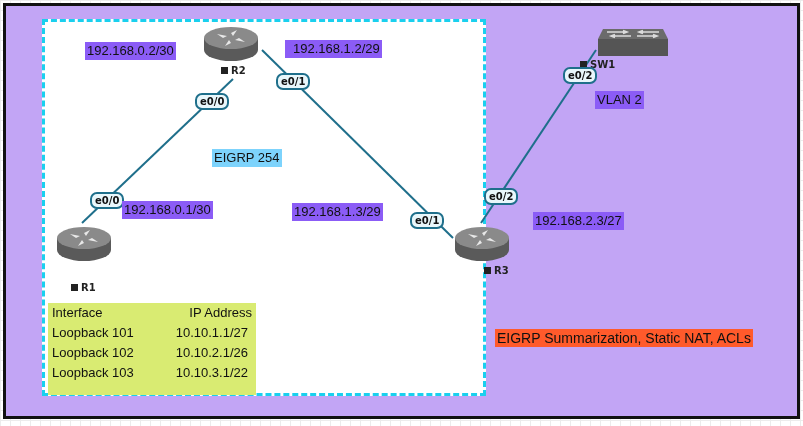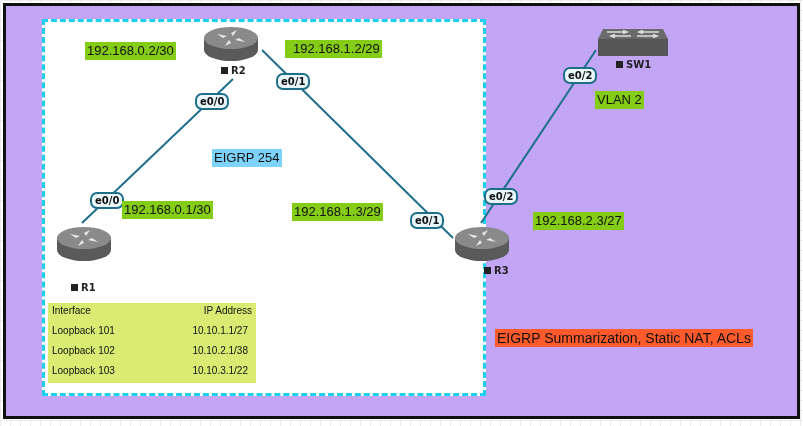--- a/index.html
+++ b/index.html
@@ -18,37 +18,37 @@
   }
   #zone {
     position: absolute; left: 42px; top: 19px; width: 438px; height: 371px;
     background: #ffffff; border: 3px dashed #1ad0ee; box-sizing: content-box;
   }
   svg#links { position: absolute; left: 0; top: 0; width: 803px; height: 426px; }
   .lbl {
     position: absolute; font-size: 13px; color: #111; padding: 1px 2px;
     white-space: nowrap; line-height: 16px;
   }
-  .ip { background: #84cc16; text-align: center; }
+  .ip { background: #8b5cf6; text-align: center; }
   .orange { background: #7dd3fc; }
   .red { background: #ff5a2b; }
   .iface {
     position: absolute; font-size: 10px; color: #111; background: #e9f7fb;
     border: 2px solid #1f6f8b; border-radius: 7px; padding: 0 3px; line-height: 13px;
     font-weight: bold; font-family: "DejaVu Sans", sans-serif;
   }
   .dev { position: absolute; }
   .devname {
     position: absolute; font-size: 10px; font-weight: bold; color: #222; white-space: nowrap;
     font-family: "DejaVu Sans", sans-serif;
   }
   .devname .sq { display: inline-block; width: 7px; height: 7px; background: #222; margin-right: 3px; vertical-align: 0px; }
   #lbtable {
-    position: absolute; left: 48px; top: 303px; width: 208px; height: 80px;
-    background: #d9eb72; font-size: 10px; color: #111;
+    position: absolute; left: 48px; top: 303px; width: 208px; height: 92px;
+    background: #d9eb72; font-size: 13px; color: #111;
   }
   #lbtable .row { position: absolute; left: 4px; right: 4px; height: 18px; }
   #lbtable .c1 { position: absolute; left: 0; }
   #lbtable .c2 { position: absolute; right: 0; }
 </style>
 </head>
 <body>
 
 <div id="frame"></div>
 <div id="zone"></div>
@@ -106,21 +106,21 @@
     <polygon points="6,0 66,0 71,10 1,10" fill="#6b6b6b"></polygon>
     <rect x="1" y="10" width="70" height="17" fill="#555"></rect>
     <g stroke="#dcdcdc" stroke-width="1.6" fill="none">
       <path d="M10 3 H30 M26 1.5 L30 3 L26 4.5"></path>
       <path d="M62 3 H42 M46 1.5 L42 3 L46 4.5"></path>
       <path d="M14 7 H34 M18 5.5 L14 7 L18 8.5"></path>
       <path d="M40 7 H60 M56 5.5 L60 7 L56 8.5"></path>
     </g>
   </svg>
 </div>
-<div class="devname" style="left:616px; top:59px;"><span class="sq"></span><span>SW1</span></div>
+<div class="devname" style="left:580px; top:59px;"><span class="sq"></span><span>SW1</span></div>
 
 <div class="iface" style="left:195px; top:93px;">e0/0</div>
 <div class="iface" style="left:276px; top:73px;">e0/1</div>
 <div class="iface" style="left:90px; top:192px;">e0/0</div>
 <div class="iface" style="left:410px; top:212px;">e0/1</div>
 <div class="iface" style="left:484px; top:188px;">e0/2</div>
 <div class="iface" style="left:563px; top:67px;">e0/2</div>
 
 <div class="lbl ip" style="left:85px; top:42px;">192.168.0.2/30</div>
 <div class="lbl ip" style="left:285px; top:40px;padding-left:8px;">192.168.1.2/29</div>
@@ -136,19 +136,19 @@
   <div class="row" style="top:2px;">
     <span class="c1">Interface</span>
     <span class="c2">IP Address</span>
   </div>
   <div class="row" style="top:22px;">
     <span class="c1">Loopback 101</span>
     <span class="c2" style="right:4px;">10.10.1.1/27</span>
   </div>
   <div class="row" style="top:42px;">
     <span class="c1">Loopback 102</span>
-    <span class="c2" style="right:4px;">10.10.2.1/38</span>
+    <span class="c2" style="right:4px;">10.10.2.1/26</span>
   </div>
   <div class="row" style="top:62px;">
     <span class="c1">Loopback 103</span>
     <span class="c2" style="right:4px;">10.10.3.1/22</span>
   </div>
 </div>
 
 </body></html>

